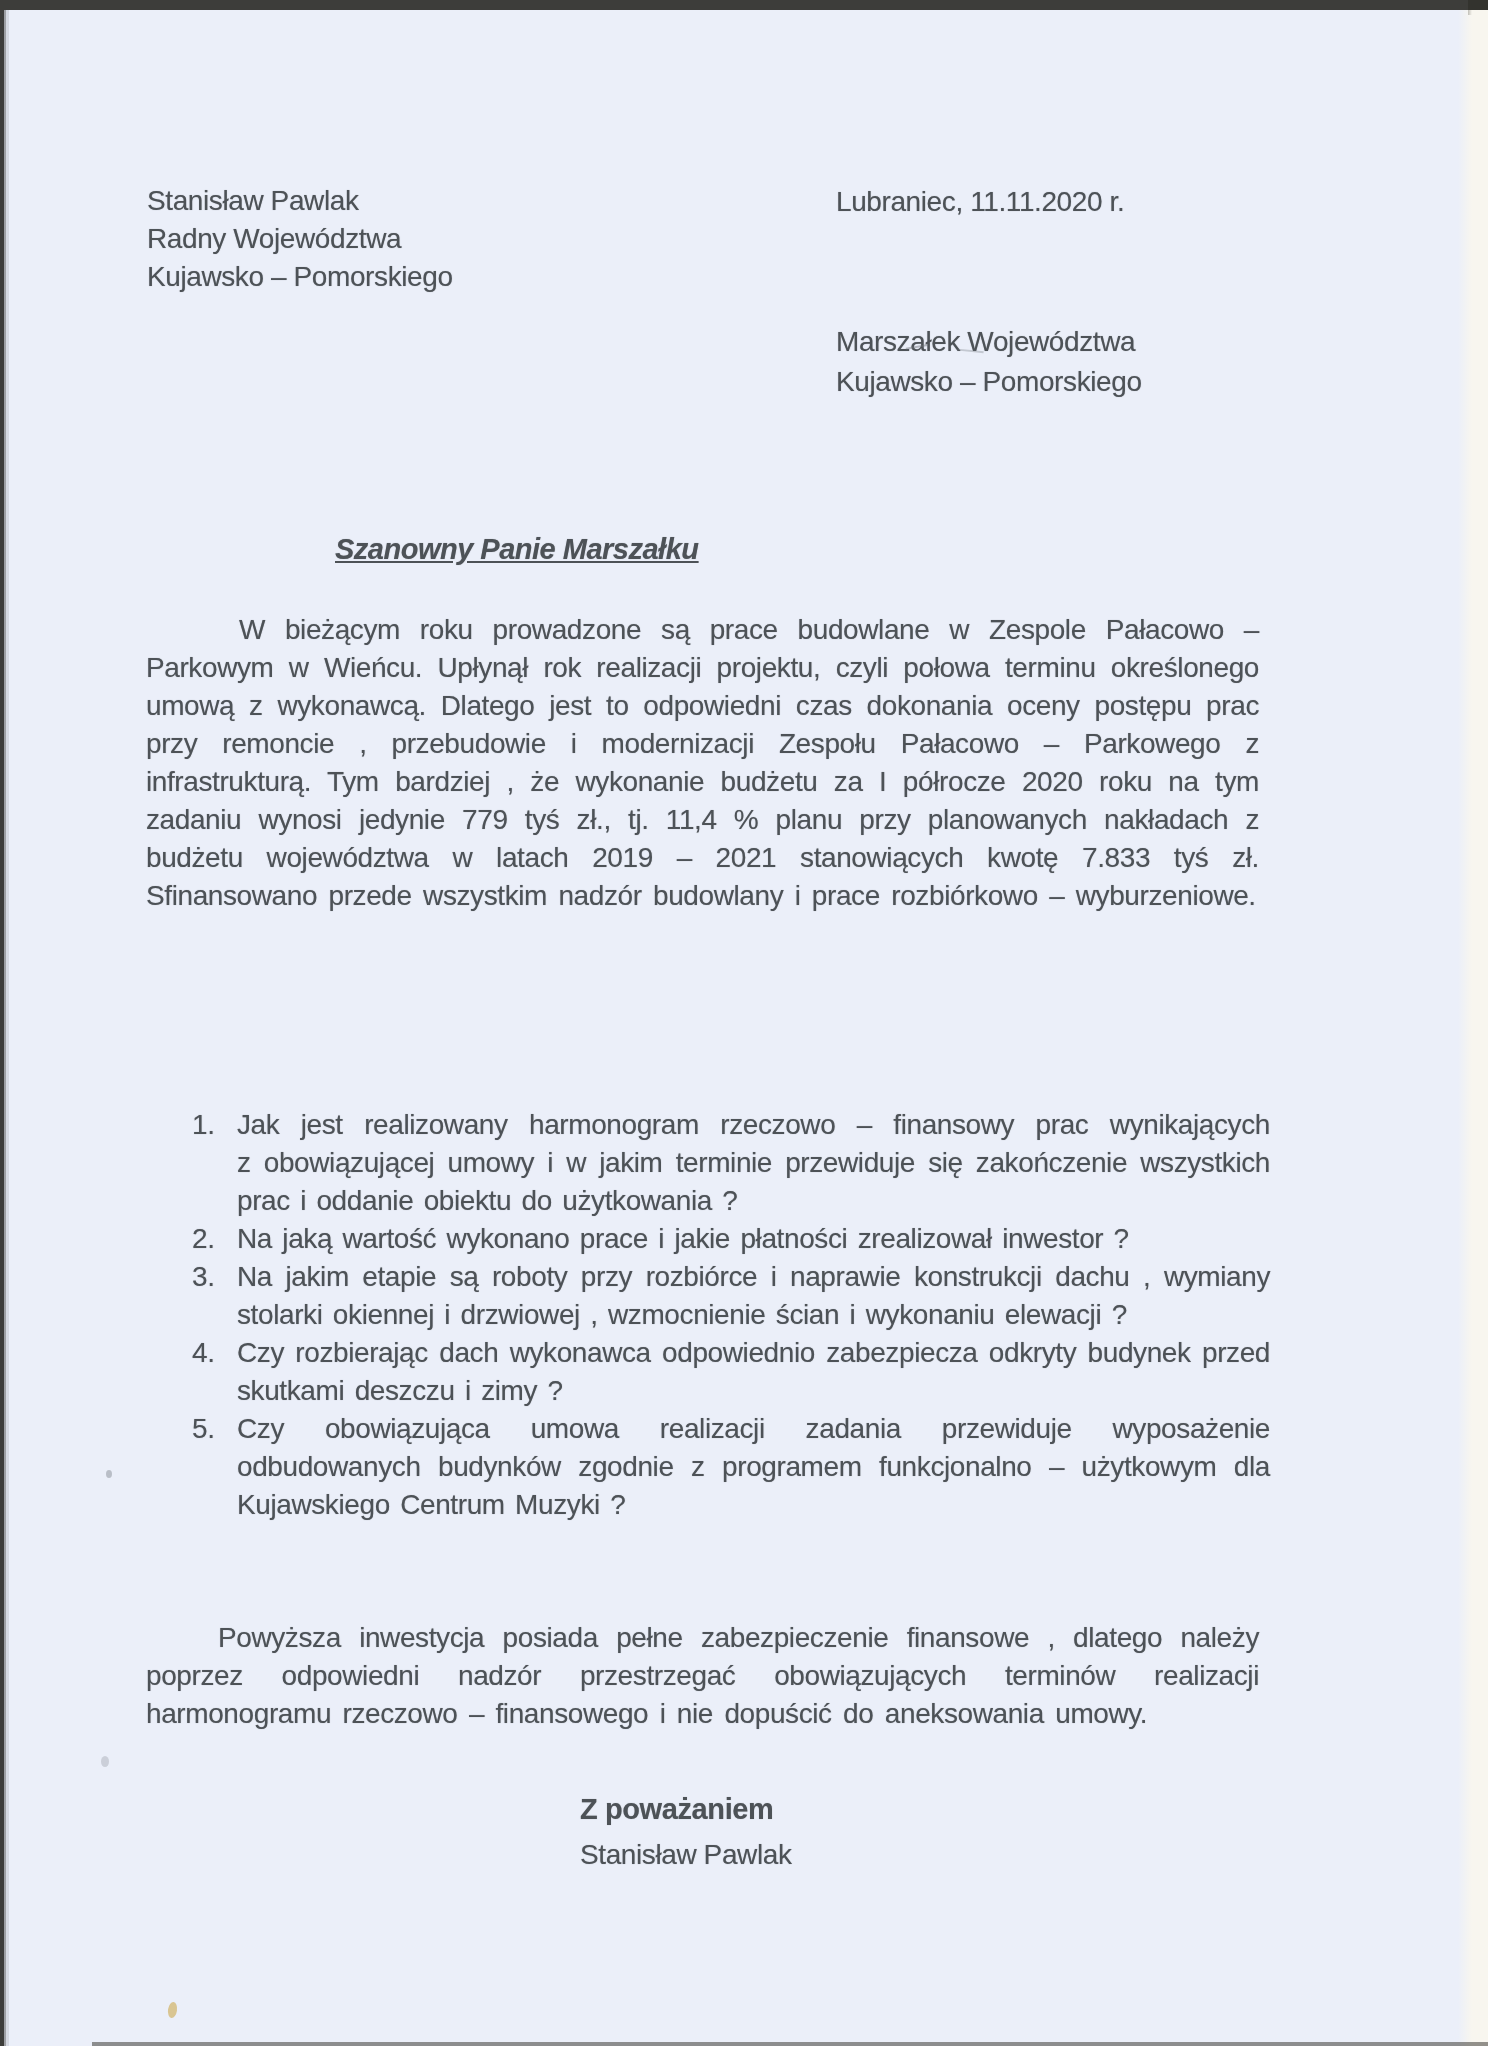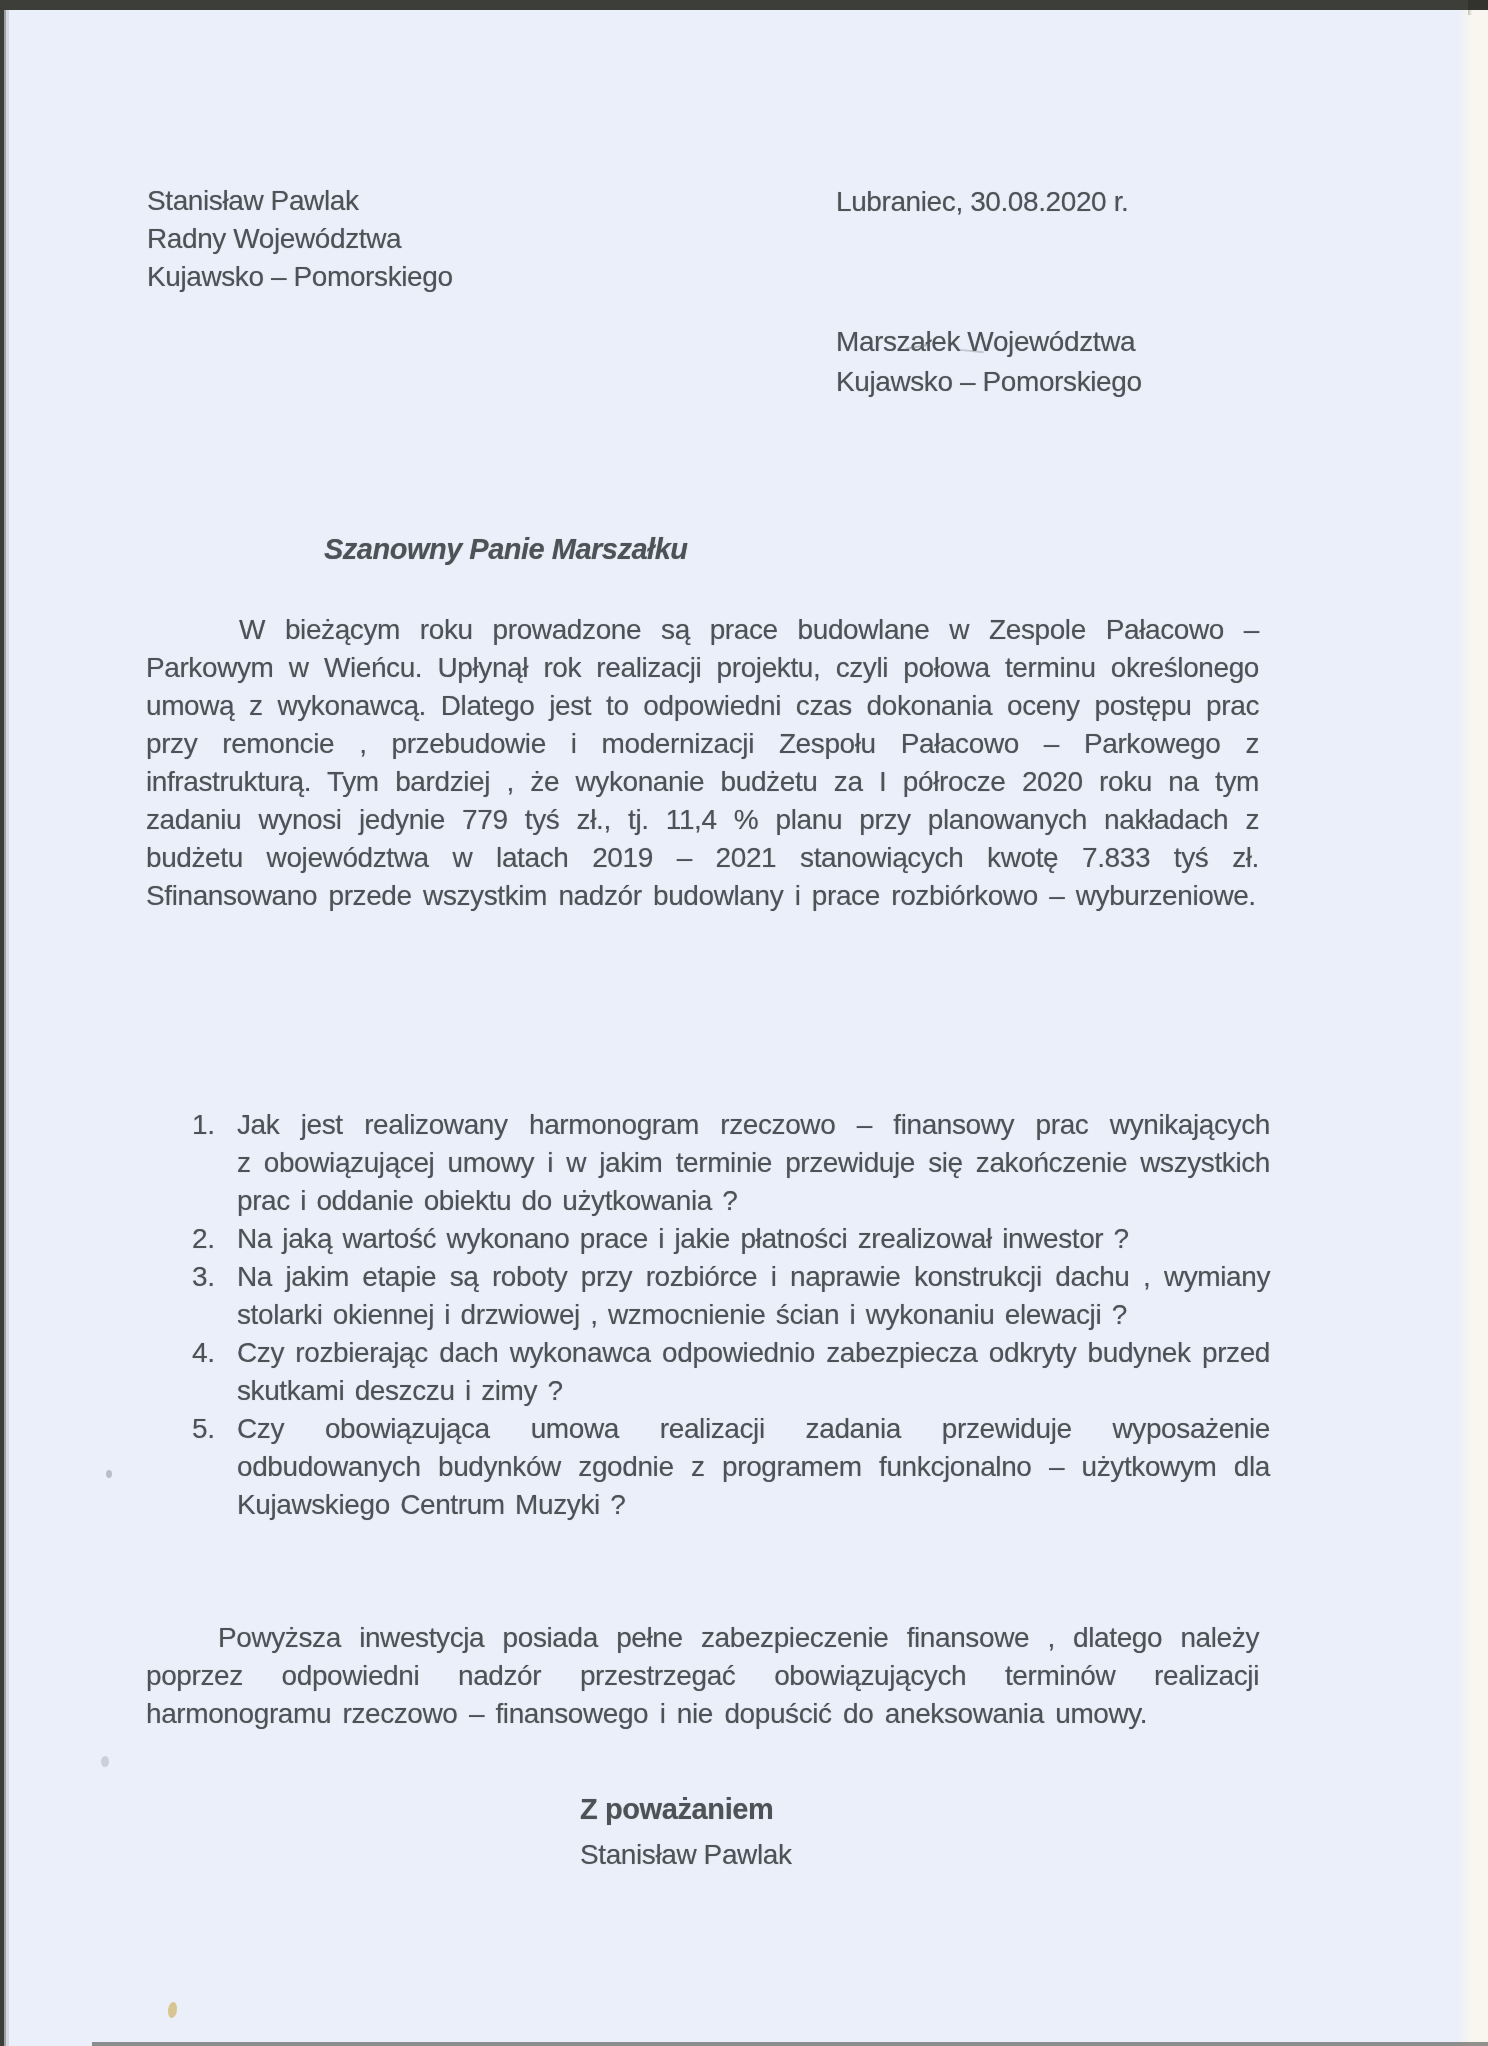--- a/index.html
+++ b/index.html
@@ -39,22 +39,22 @@
 
   
   .txt { position: absolute; font-size: 28px; line-height: 38px; letter-spacing: -0.4px; }
   .soft { text-shadow: 0 0 1px rgba(77,82,87,0.45); }
 
   .sender    { left: 147px; top: 182px; }
   .dateline  { left: 836px; top: 183px; }
   .recipient { left: 836px; top: 322px; line-height: 40px; }
 
   .salutation {
-    left: 324px; top: 530px;
-    font-size: 29px; font-weight: 700; font-style: italic; letter-spacing: -0.5px;
+    left: 335px; top: 530px;
+    font-size: 29px; font-weight: 700; font-style: italic; letter-spacing: -0.5px; text-decoration: underline;
   }
 
   .para {
     position: absolute; left: 146px; width: 1113px;
     font-size: 28px; line-height: 38px; letter-spacing: -0.4px; word-spacing: 4px;
     text-align: justify; margin: 0;
   }
   .p1 { top: 611px;  text-indent: 93px; }
   .p2 { top: 1023px; text-indent: 72px; }
   .p3 { top: 1619px; text-indent: 72px; }
@@ -94,21 +94,21 @@
   <div class="edge-left"></div>
   <div class="strip-right"></div>
   <div class="edge-bottom"></div>
 
   <div class="txt soft sender">
     <div>Stanisław Pawlak</div>
     <div>Radny Województwa</div>
     <div>Kujawsko – Pomorskiego</div>
   </div>
 
-  <div class="txt soft dateline">Lubraniec, 30.08.2020 r.</div>
+  <div class="txt soft dateline">Lubraniec, 11.11.2020 r.</div>
 
   <div class="txt soft recipient">
     <div>Marszałek Województwa</div>
     <div>Kujawsko – Pomorskiego</div>
   </div>
 
   <div class="txt soft salutation">Szanowny Panie Marszałku</div>
 
   <p class="para soft p1">W bieżącym roku prowadzone są prace budowlane w Zespole Pałacowo – Parkowym w Wieńcu. Upłynął rok realizacji projektu, czyli połowa terminu określonego umową z wykonawcą. Dlatego jest to odpowiedni czas dokonania oceny postępu prac przy remoncie , przebudowie i modernizacji Zespołu Pałacowo – Parkowego z infrastrukturą. Tym bardziej , że wykonanie budżetu za I półrocze 2020 roku na tym zadaniu wynosi jedynie 779 tyś zł., tj. 11,4 % planu przy planowanych nakładach z budżetu województwa w latach 2019 – 2021 stanowiących kwotę 7.833 tyś zł. Sfinansowano przede wszystkim nadzór budowlany i prace rozbiórkowo – wyburzeniowe.</p>
 

